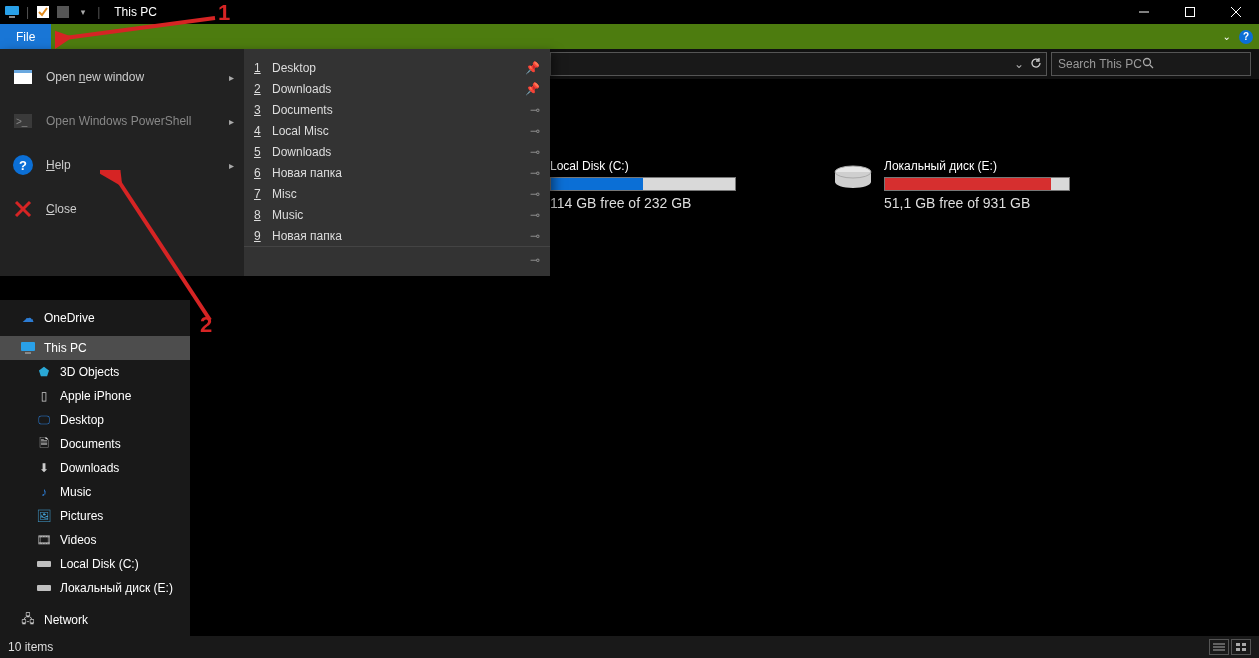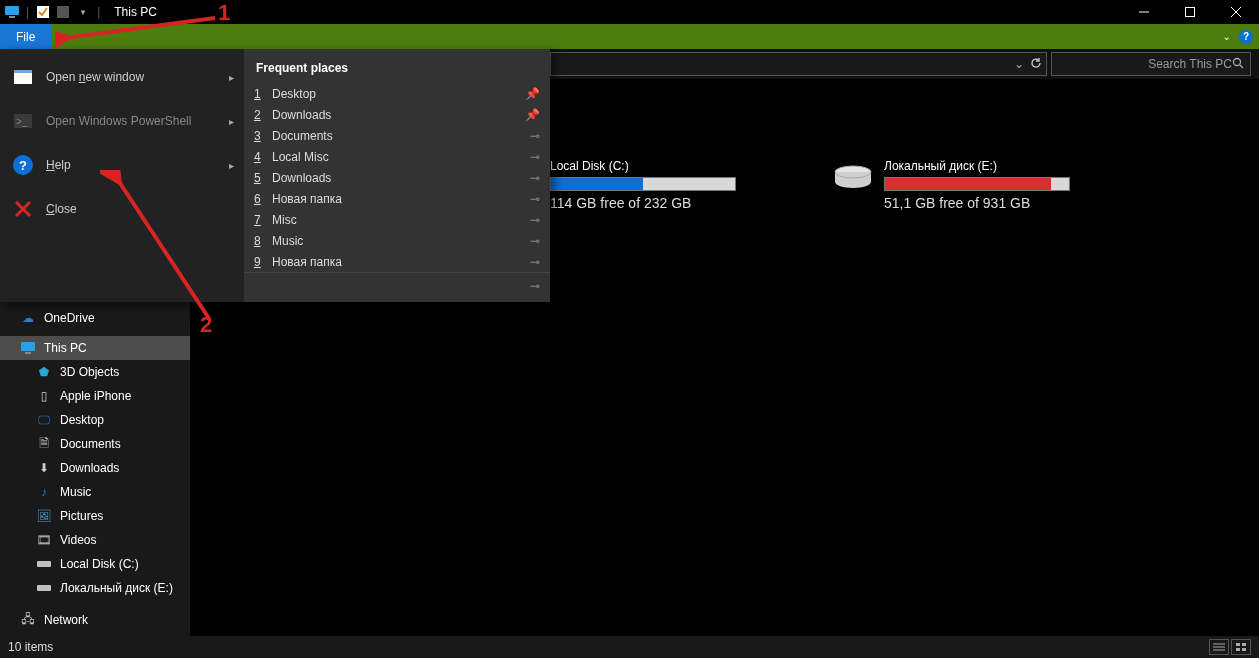--- a/index.html
+++ b/index.html
@@ -19,21 +19,21 @@
   .ribbon { height: 25px; background: #4d7c0f; display: flex; align-items: stretch; position: relative; }
   .file-tab { background: #1976d6; color: #fff; padding: 0 16px; display:flex; align-items:center; font-size:12px; }
   .ribbon-right { position:absolute; right:6px; top:0; height:25px; display:flex; align-items:center; gap:8px; }
   .chevdown { color:#fff; font-size:10px; }
   .help-circle { width:14px;height:14px;border-radius:50%;background:#0b6fd6;color:#fff;display:flex;align-items:center;justify-content:center;font-size:10px;font-weight:bold;}
 
   
   .navrow { height: 30px; background: #111; position: relative; }
   .addr-right { position:absolute; left:550px; right:8px; top:3px; height:24px; display:flex; gap:4px; }
   .addrfield { flex:1; border:1px solid #555; background:#191919; display:flex; align-items:center; justify-content:flex-end; padding-right:4px; gap:6px;}
-  .searchfield { width:200px; border:1px solid #555; background:#191919; display:flex; align-items:center; padding:0 6px; color:#9a9a9a; justify-content:flex-end;}
+  .searchfield { width:200px; border:1px solid #555; background:#191919; display:flex; align-items:center; padding:0 6px; color:#9a9a9a; justify-content:flex-start;}
 
   
   .sidebar { position:absolute; left:0; top:300px; width:190px; bottom:22px; background:#191919; color:#fff; padding-top:6px; overflow:hidden;}
   .sb-item { display:flex; align-items:center; height:24px; padding-left:20px; gap:8px; font-size:12px; white-space:nowrap;}
   .sb-item.sel { background:#4d4d4d; }
   .sb-item.indent { padding-left:36px; }
   .sb-item.root { padding-left:20px; }
   .sb-icon { width:16px; height:16px; display:flex;align-items:center;justify-content:center; font-size:12px;}
   .sb-item.network { margin-top:8px;}
 
@@ -191,21 +191,20 @@
       <span class="fm-icon">
           <svg width="18" height="18" viewBox="0 0 18 18">
             <line x1="2" y1="2" x2="16" y2="16" stroke="#d62424" stroke-width="3"></line>
             <line x1="16" y1="2" x2="2" y2="16" stroke="#d62424" stroke-width="3"></line>
           </svg>
         </span>
       <span class="txt"><u>C</u>lose</span>
     </div>
   </div>
   <div class="fm-right">
-    <div class="fm-header">Frequent places</div>
     <div class="fm-place">
         <span class="num">1</span>
         <span class="label">Desktop</span>
         <span class="pin">📌</span>
       </div>
     <div class="fm-place">
         <span class="num">2</span>
         <span class="label">Downloads</span>
         <span class="pin">📌</span>
       </div>

